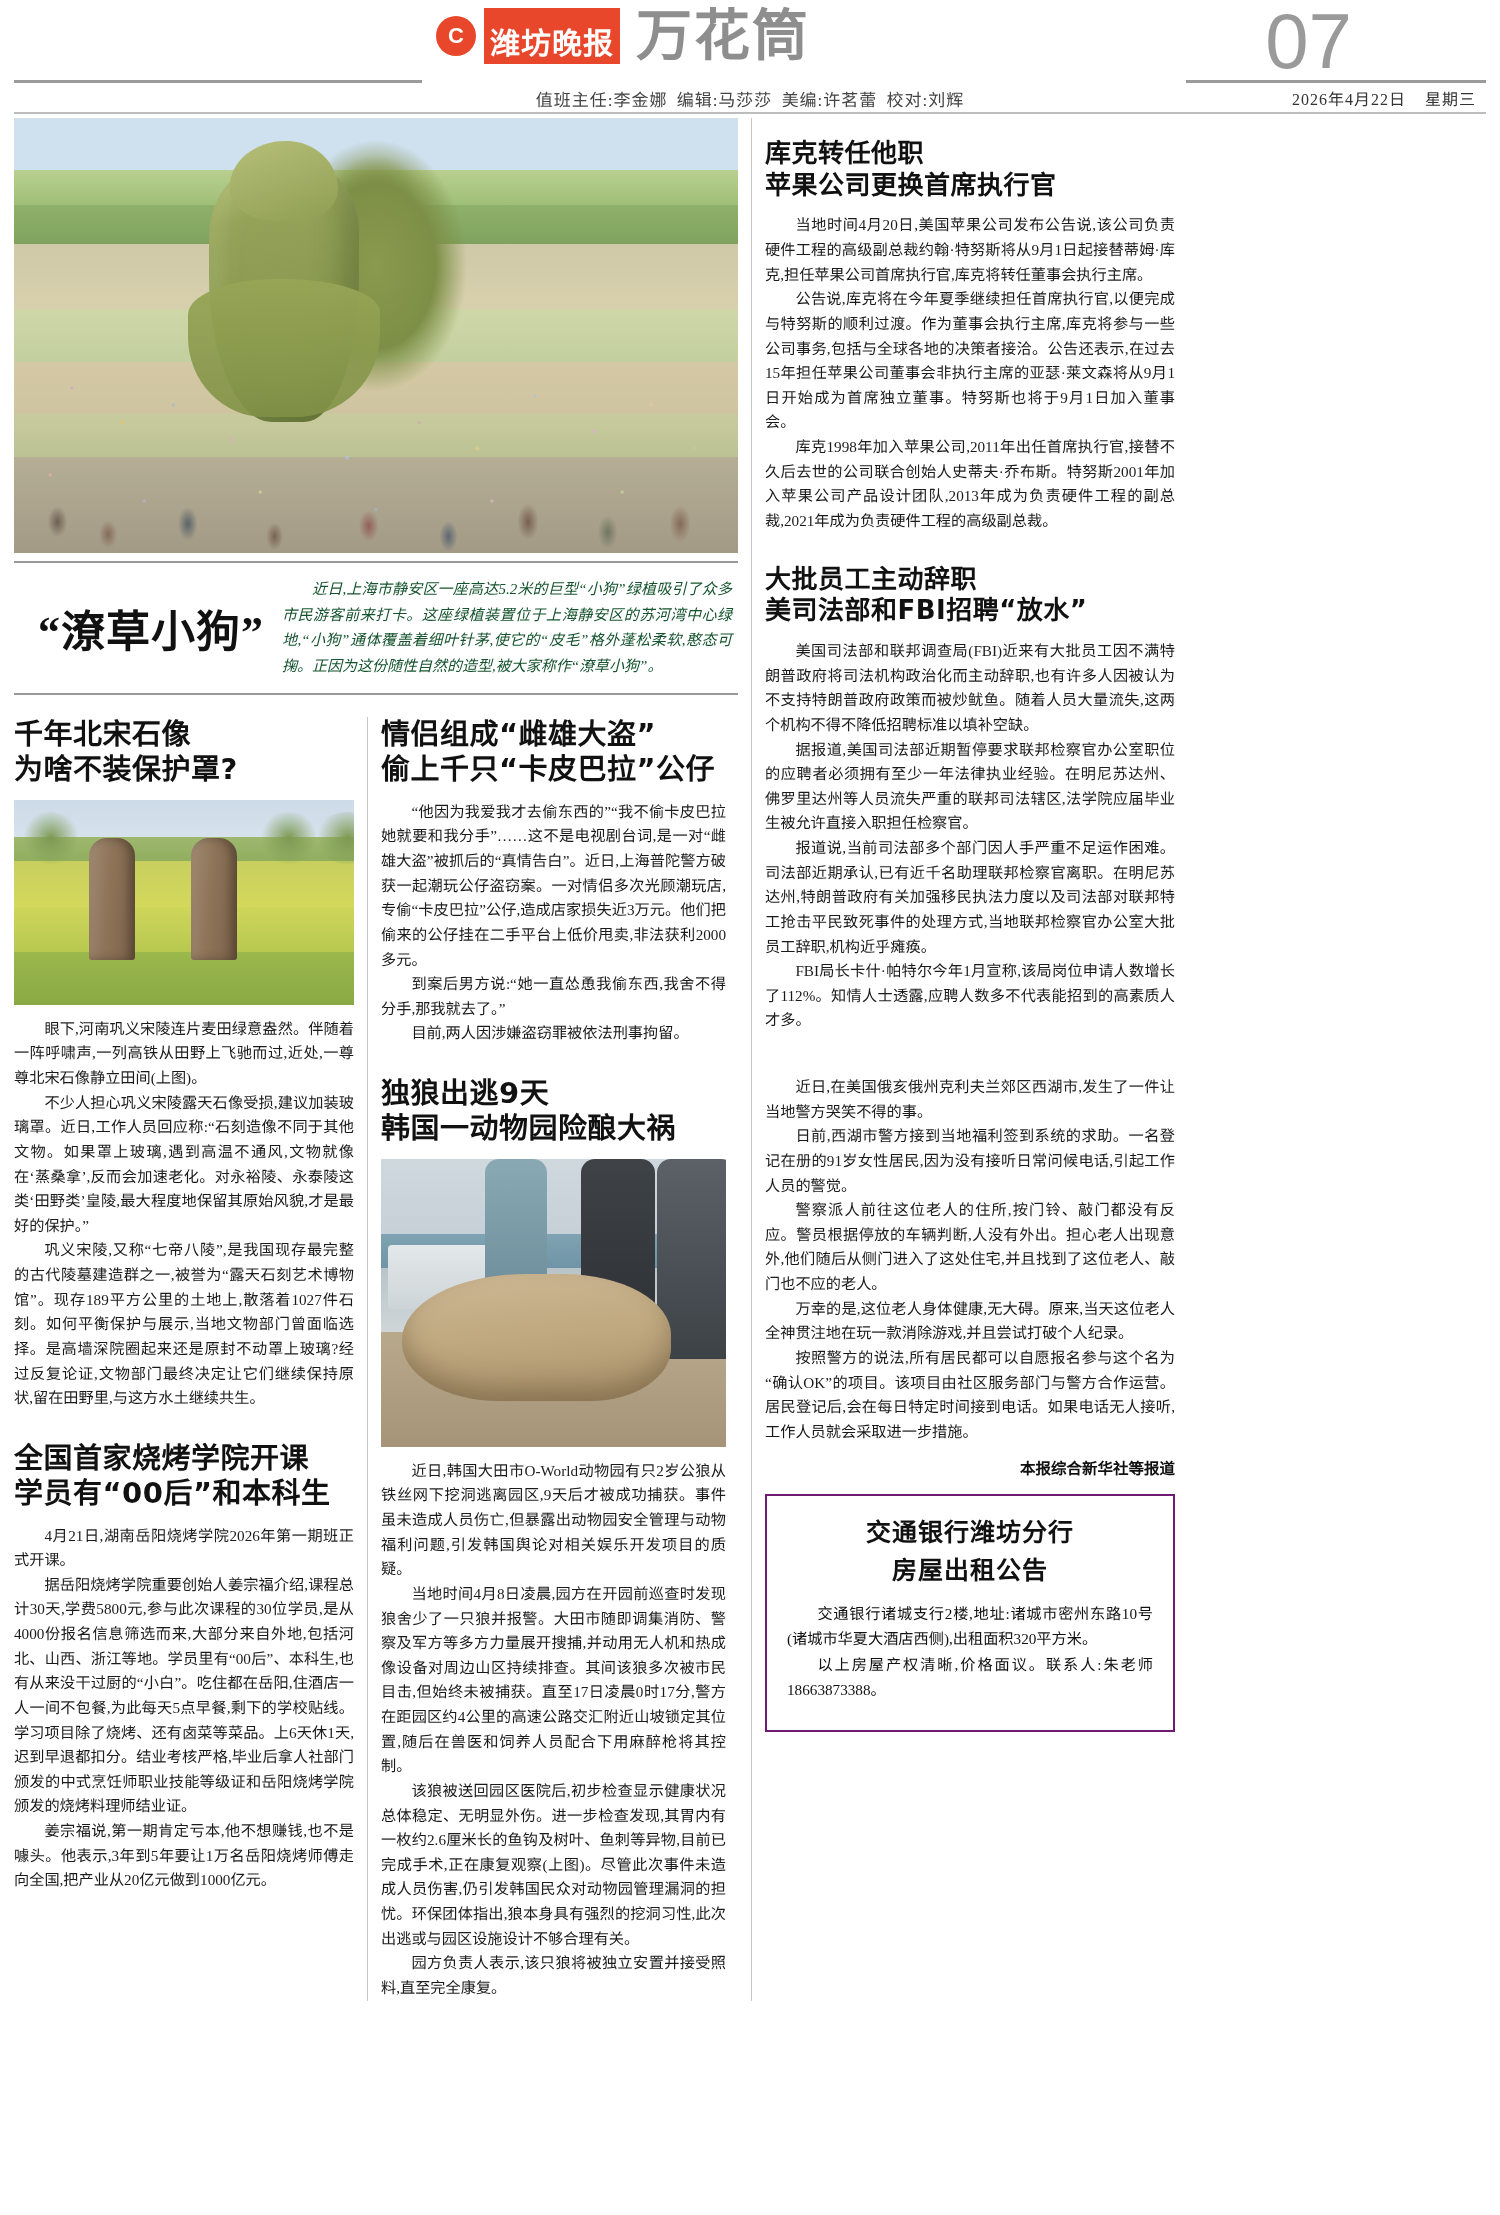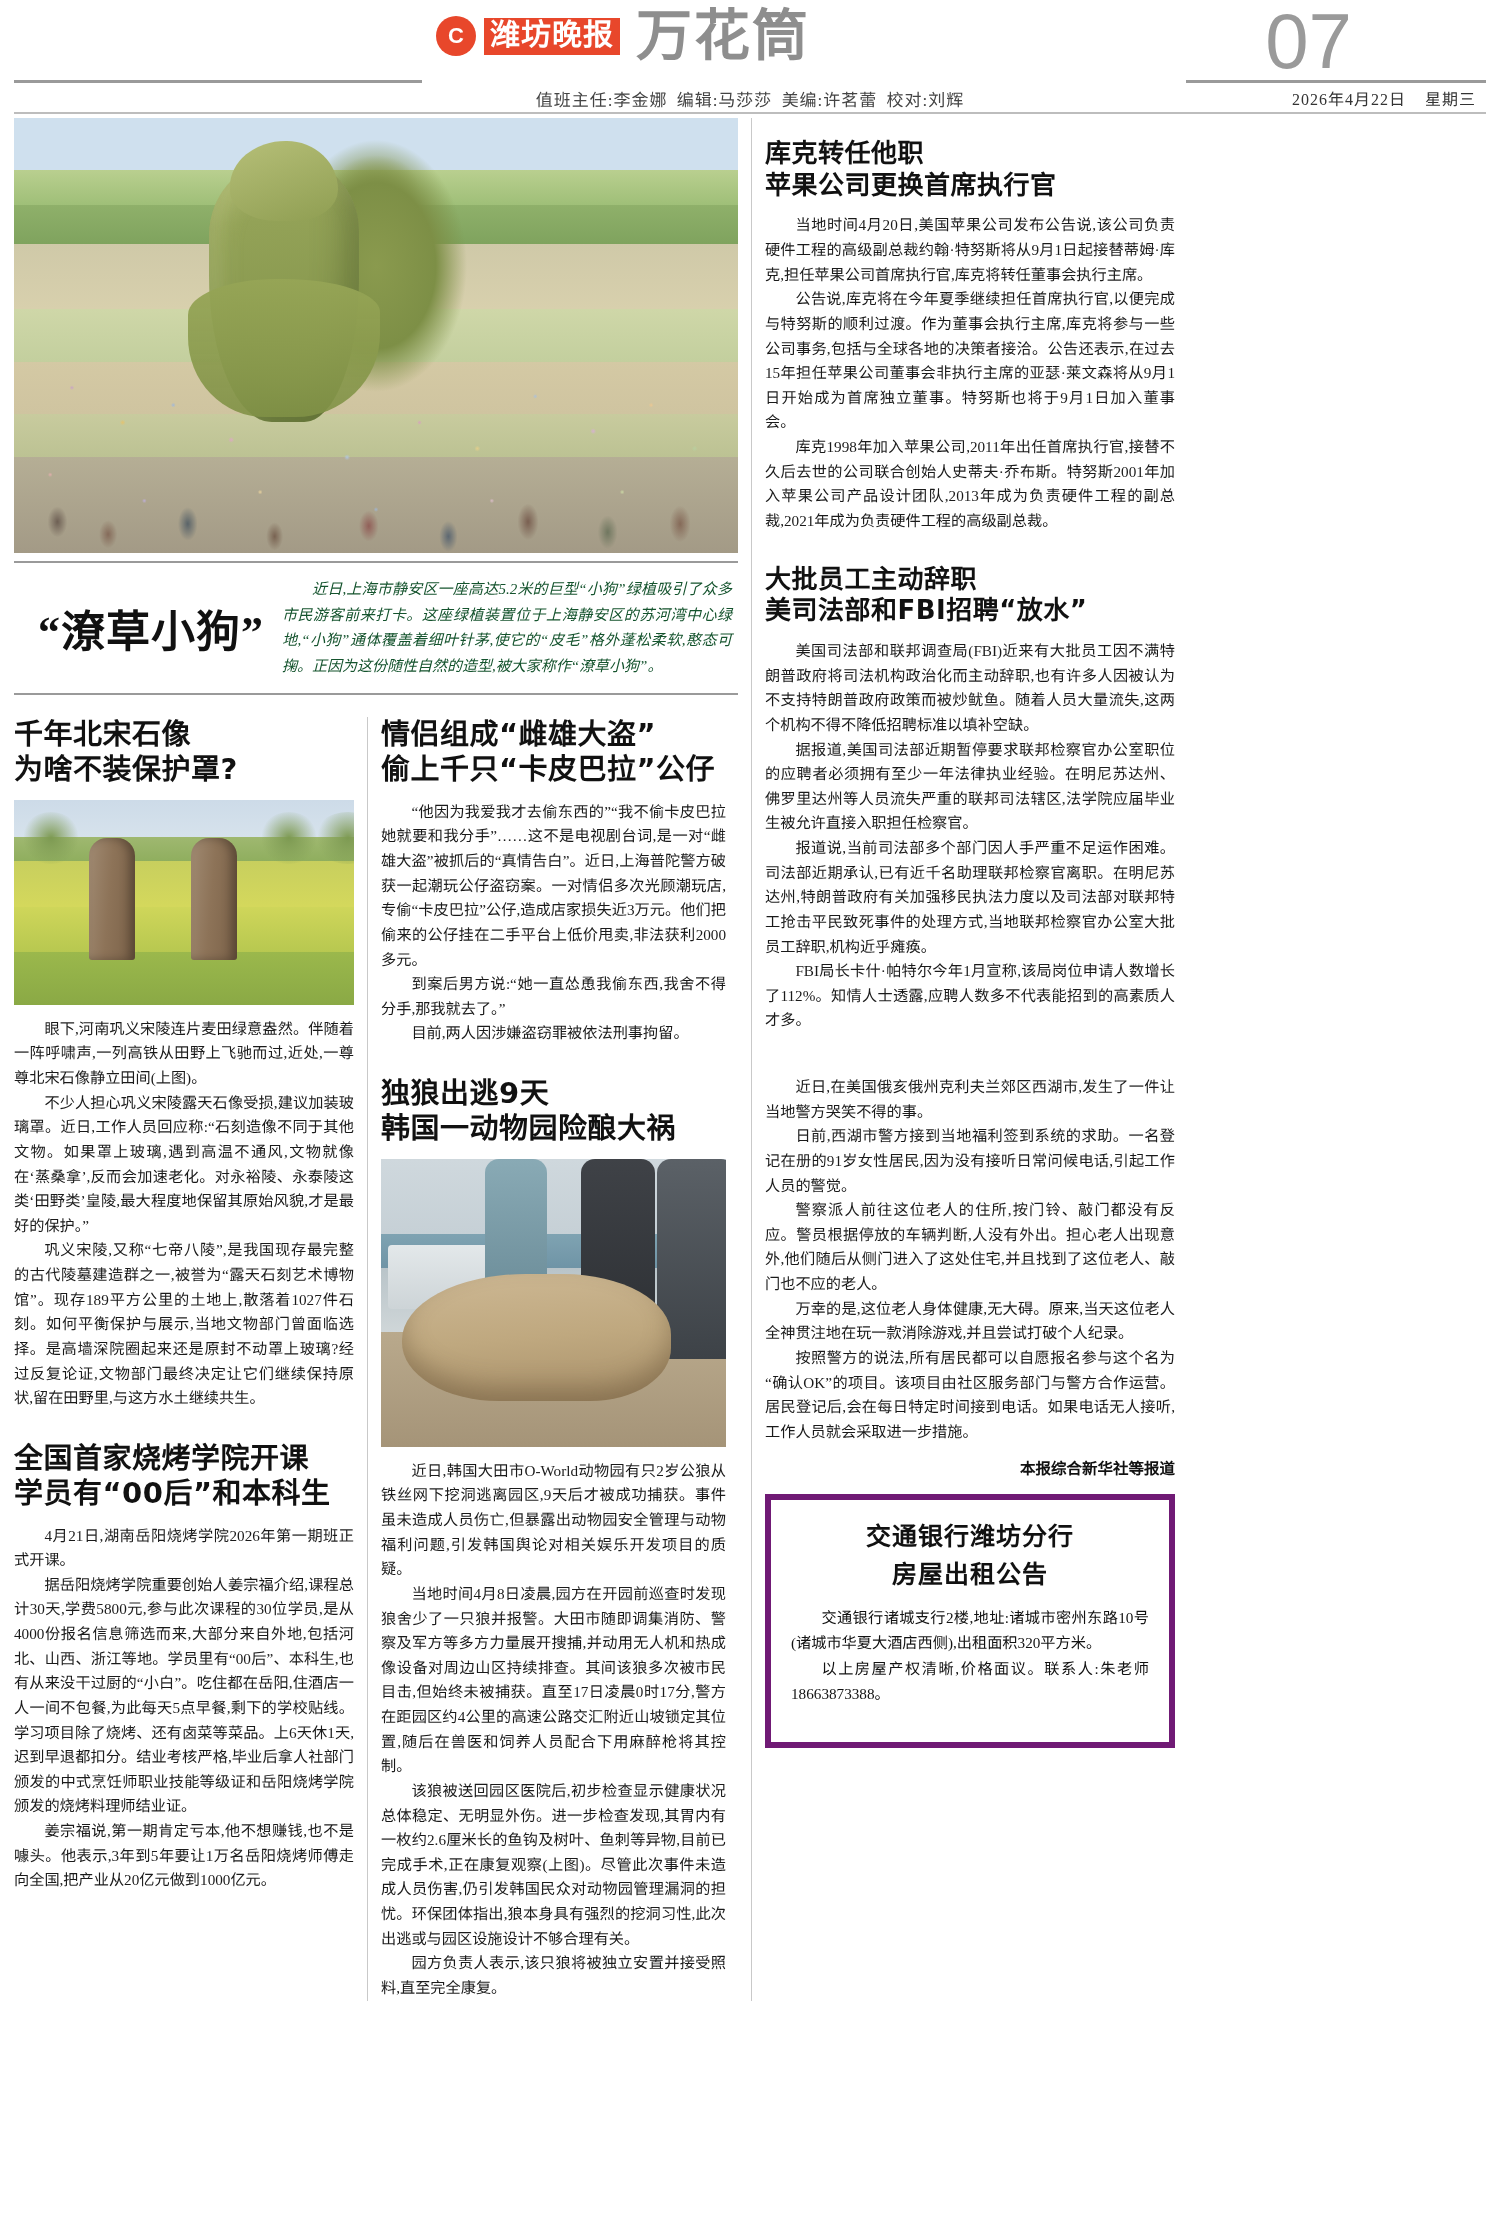--- a/index.html
+++ b/index.html
@@ -35,21 +35,21 @@
     font-family: "Liberation Sans", sans-serif;
     margin-right: 2px;
     line-height: 1;
   }
   .mh-logo-text {
     background: #e8472b; color: #fff;
     font-family: "DejaVu Sans", "Liberation Sans", sans-serif;
     font-weight: bold;
     font-size: 30px;
     letter-spacing: 1px;
-    padding: 2px 6px 5px 6px;
+    padding: 21px 6px 5px 6px;
     line-height: 1;
   }
   .mh-big {
     font-family: "DejaVu Sans", "Liberation Sans", sans-serif;
     font-weight: bold;
     font-size: 56px;
     color: #8e8e8e;
     letter-spacing: 2px;
     line-height: 1;
     margin-left: 10px;
@@ -296,22 +296,22 @@
   .wolf-photo .p1 { left: 30%; width: 62px; height: 130px; border-radius: 14px 14px 0 0;}
   .wolf-photo .p2 { left: 58%; width: 74px; height: 190px; background: linear-gradient(180deg,#3f4247,#2c2f33); border-radius: 14px 14px 0 0;}
   .wolf-photo .p3 { left: 80%; width: 78px; height: 200px; background: linear-gradient(180deg,#5b6167,#3d4247); border-radius: 14px 14px 0 0;}
   .wolf-photo .tablebox {
     position: absolute; left: 2%; top: 30%; width: 30%; height: 22%;
     background: linear-gradient(180deg,#e3e8ea,#cdd4d7); border-radius: 4px;
   }
 
   
   .ad-box {
-    border: 6px solid #701a75;
-    padding: 18px 20px 36px 20px;
+    border: 2px solid #701a75;
+    padding: 18px 20px 28px 20px;
     margin-top: 16px;
   }
   .ad-title {
     font-family: "DejaVu Sans", "Liberation Sans", sans-serif;
     font-weight: bold;
     font-size: 25px;
     text-align: center;
     line-height: 1.5;
     letter-spacing: 1px;
   }

